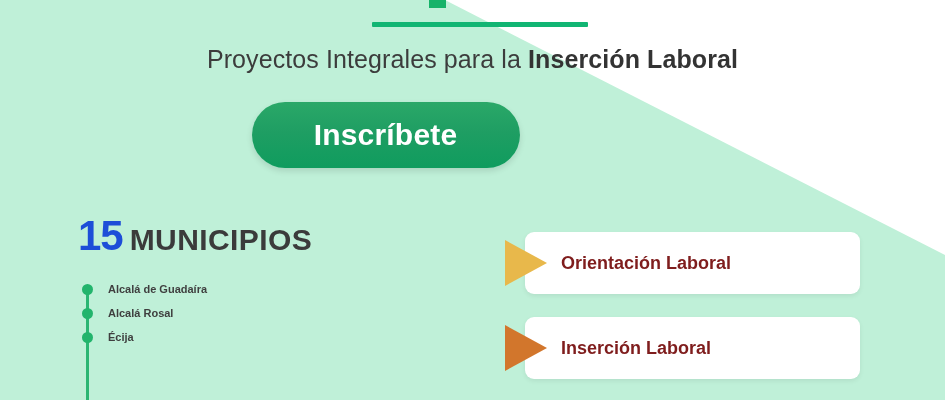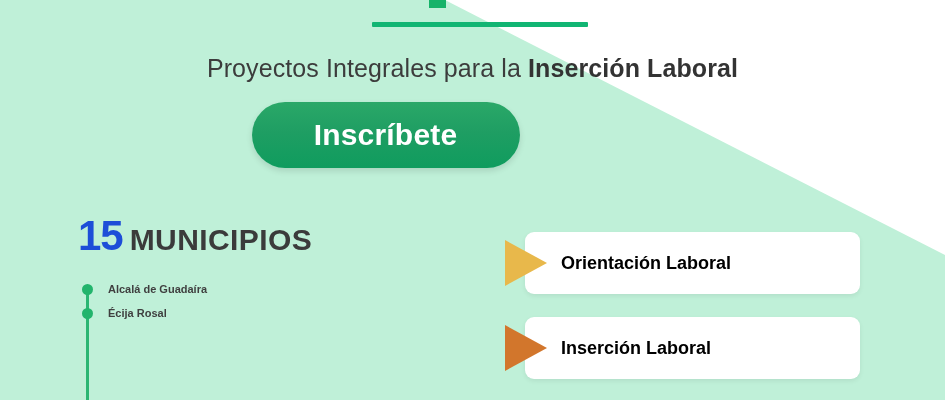--- a/index.html
+++ b/index.html
@@ -49,21 +49,21 @@
     top: 22px;
     width: 216px;
     height: 5px;
     background: #11b573;
     border-radius: 1px;
   }
 
   .subtitle {
     position: absolute;
     left: 0;
-    top: 52px;
+    top: 43px;
     width: 945px;
     text-align: center;
     font-size: 25px;
     line-height: 32px;
     color: #3c3c3c;
     letter-spacing: 0.1px;
     white-space: nowrap;
   }
   .subtitle .light { font-weight: 400; }
   .subtitle .strong { font-weight: 700; color: #333333; }
@@ -193,21 +193,21 @@
   }
   .card-arrow.orange { border-left-color: #d2762c; }
   .card-label {
     position: absolute;
     left: 56px;
     top: 0;
     height: 62px;
     line-height: 62px;
     font-size: 18px;
     font-weight: 700;
-    color: #000000;
+    color: #7f1d1d;
     white-space: nowrap;
     z-index: 3;
   }
 </style>
 </head>
 <body>
 
 <div id="poster">
 
   <div class="mint-bg"></div>
@@ -228,21 +228,25 @@
     <div class="muni-heading">
       <span class="muni-count">15</span><span class="muni-word">MUNICIPIOS</span>
     </div>
     <ul class="muni-list">
       <li class="muni-item">
         <span class="muni-bullet"></span>
         <span>Alcalá de Guadaíra</span>
       </li>
       <li class="muni-item">
         <span class="muni-bullet"></span>
-        <span>Écija Rosal</span>
+        <span>Alcalá Rosal</span>
+      </li>
+      <li class="muni-item">
+        <span class="muni-bullet"></span>
+        <span>Écija</span>
       </li>
     </ul>
   </div>
 
   <div class="cards">
     <div class="card-row">
       <div class="card-body"></div>
       <div class="card-arrow"></div>
       <div class="card-label">Orientación Laboral</div>
     </div>

